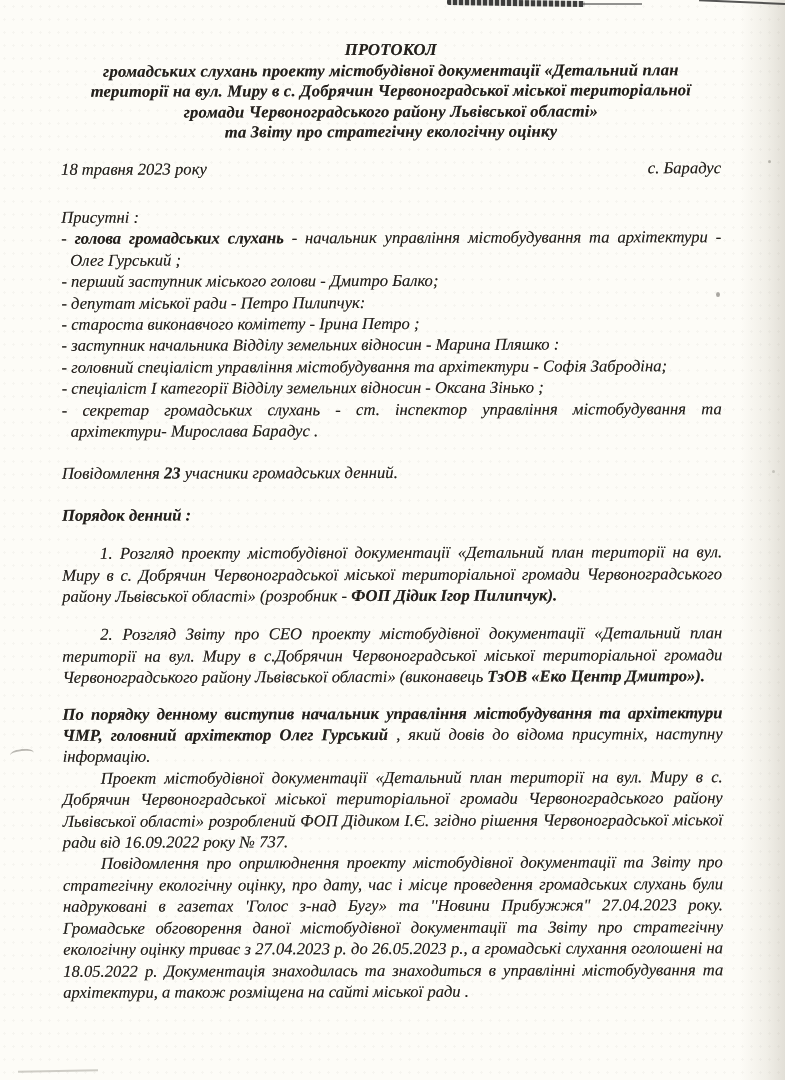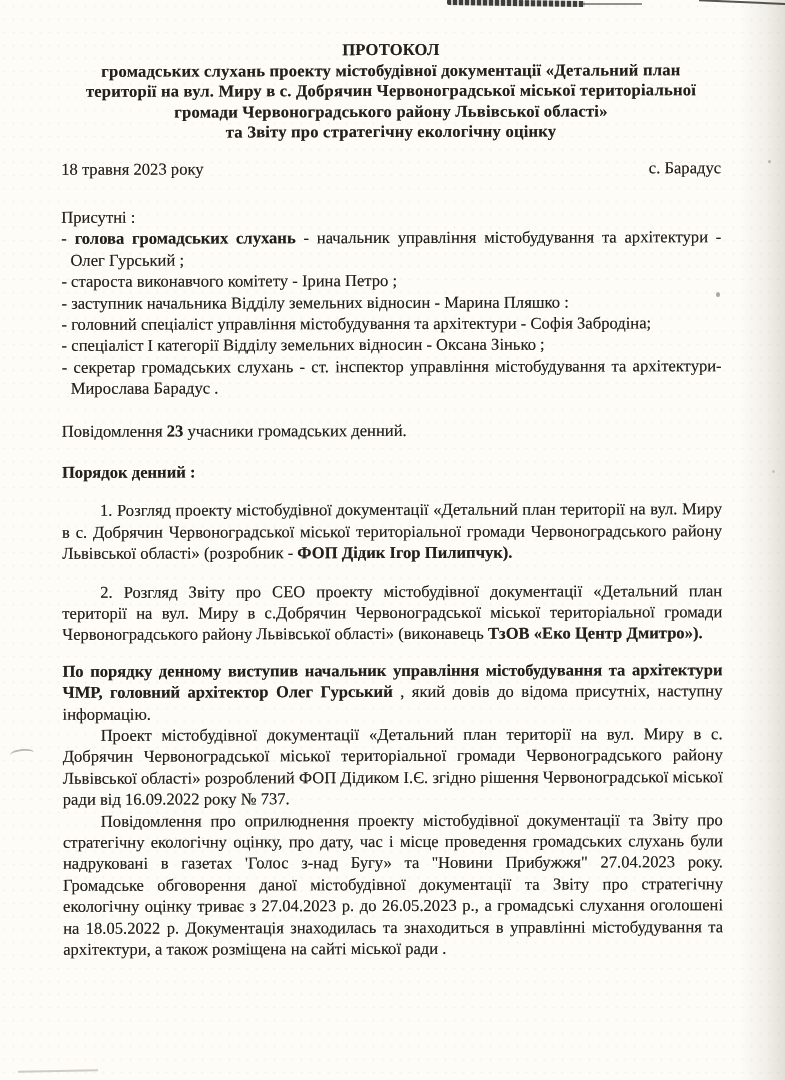--- a/index.html
+++ b/index.html
@@ -8,20 +8,21 @@
     width:785px;height:1080px;
     margin:0 auto;
     overflow:hidden;
     font-family:"Liberation Serif","DejaVu Serif",serif;
     color:#24211d;
     background:
       radial-gradient(rgba(60,55,40,0.035) 1px, transparent 1.2px),
       linear-gradient(to right, #fdfcf7 0px, #fdfcf7 740px, #f1efe8 766px, #e2dfd7 785px),
       #fdfcf7;
     background-size:9px 13px, 100% 100%, 100% 100%;
+    font-style:italic;
   }
   .content{
     position:absolute;left:62px;top:40px;width:660px;
     transform:rotate(-0.15deg);
     font-size:16.6px;line-height:21.4px;
     text-shadow:0 0 .35px rgba(40,35,30,.55);
   }
   .title{ text-align:center;font-weight:bold;line-height:20.5px;letter-spacing:.2px; }
   .title .tline{ margin:0; }
   .dateline{ display:flex;justify-content:space-between;margin-top:15px; }
@@ -86,22 +87,22 @@
 
     <div class="dateline">
       <span>18 травня 2023 року</span>
       <span>с. Барадус</span>
     </div>
 
     <div class="present-heading">Присутні :</div>
 
     <div class="attendees">
       <p><span>- </span><b>голова громадських слухань</b><span>  -  начальник управління містобудування та архітектури - Олег Гурський ;</span></p>
-      <p><b></b><span></span></p>
-      <p><b></b><span></span></p>
+      <p><span>- перший заступник міського голови  -  Дмитро Балко;</span><b></b><span></span></p>
+      <p><span>- депутат міської ради -  Петро Пилипчук:</span><b></b><span></span></p>
       <p><span>- староста виконавчого комітету -  Ірина Петро ;</span><b></b><span></span></p>
       <p><span>- заступник начальника Відділу земельних відносин - Марина Пляшко :</span><b></b><span></span></p>
       <p><span>- головний спеціаліст управління містобудування та архітектури - Софія Забродіна;</span><b></b><span></span></p>
       <p><span>- спеціаліст І категорії Відділу земельних відносин - Оксана Зінько ;</span><b></b><span></span></p>
       <p><span>- секретар громадських слухань - ст. інспектор управління містобудування та архітектури- Мирослава Барадус .</span><b></b><span></span></p>
     </div>
 
     <div class="registered"><span>Повідомлення </span><b>23</b><span> учасники громадських денний.</span></div>
 
     <div class="agenda-heading">Порядок денний :</div>

